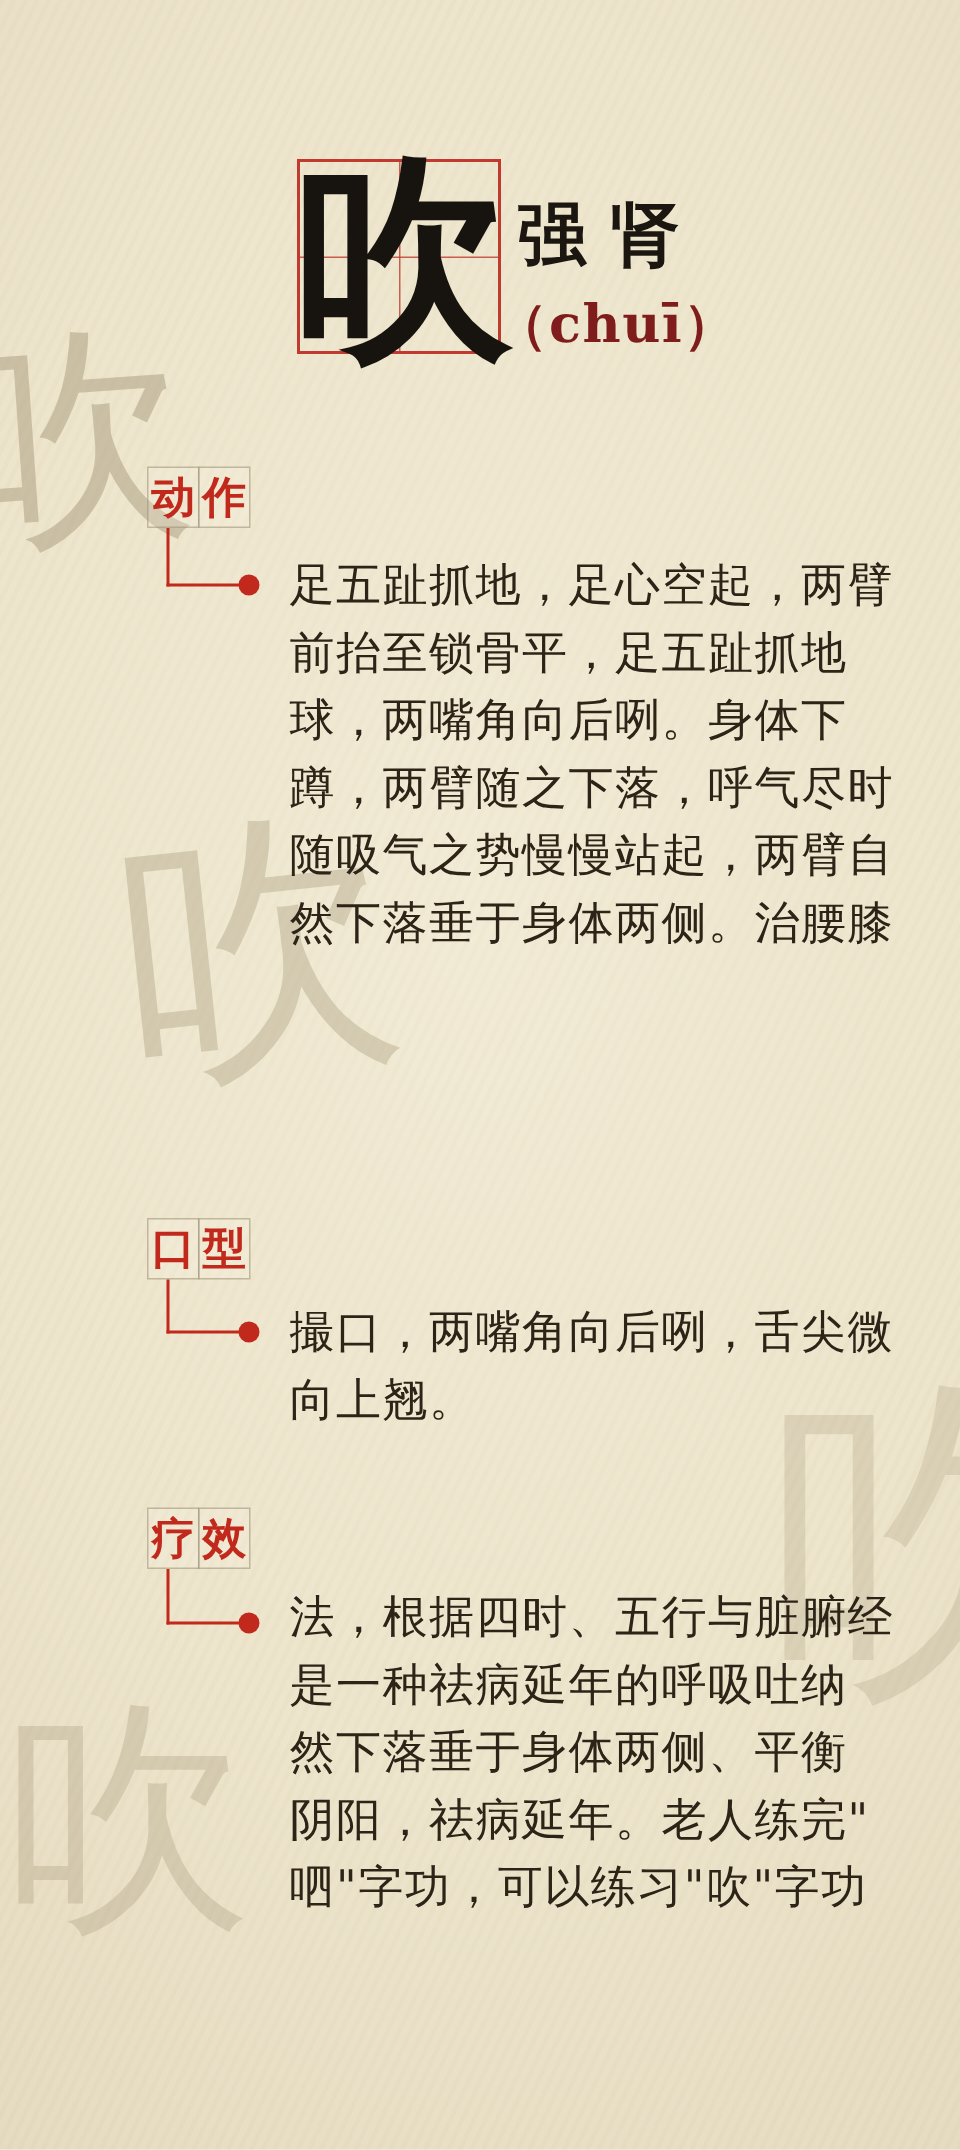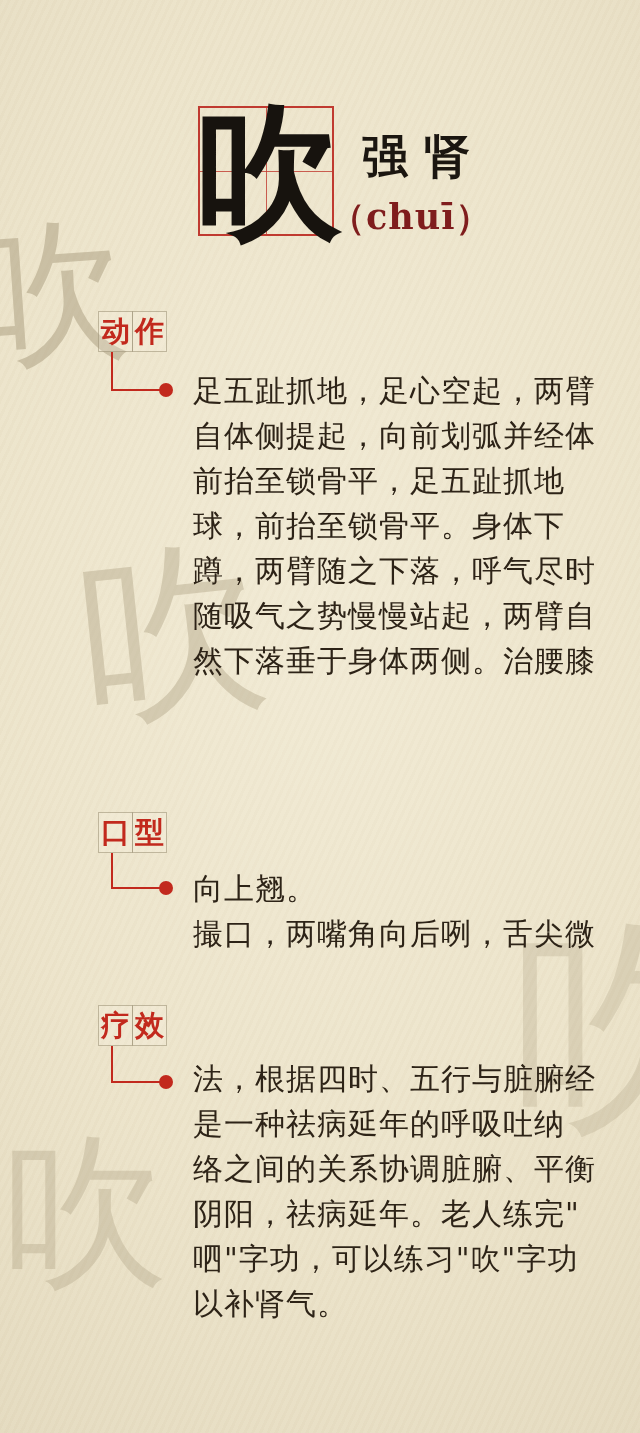--- a/index.html
+++ b/index.html
@@ -37,21 +37,21 @@
     box-sizing:border-box;
   }
   .grid-box .h{position:absolute;left:0;right:0;top:50%;height:1px;background:rgba(192,58,48,.8);}
   .grid-box .v{position:absolute;top:0;bottom:0;left:50%;width:1px;background:rgba(192,58,48,.8);}
   .main-char{
     position:absolute;left:188px;top:94px;width:160px;height:156px;
     font-size:148px;line-height:156px;text-align:center;
     color:#17130e;font-weight:bold;
   }
   .subtitle{
-    position:absolute;left:362px;top:128px;
+    position:absolute;left:345px;top:128px;
     font-size:46px;line-height:56px;letter-spacing:16px;
     color:#1b1610;font-weight:600;white-space:nowrap;
   }
   .pinyin{
     position:absolute;left:330px;top:196px;
     font-size:35px;line-height:42px;letter-spacing:1px;
     color:#7f1d1d;font-weight:600;white-space:nowrap;
   }
 
   
@@ -100,48 +100,46 @@
 
   <div class="label-box" style="left:98px;top:311px;">
     <div class="label-cell">动</div>
     <div class="label-cell">作</div>
   </div>
   <div class="vline" style="left:111px;top:352px;height:39px;"></div>
   <div class="hline" style="left:111px;top:389px;width:49px;"></div>
   <div class="dot" style="left:159px;top:383px;"></div>
   <div class="lines" style="top:368px;">
     <div class="tline">足五趾抓地，足心空起，两臂</div>
-    <div class="tline">自体侧提起，向前划弧并经体</div>
     <div class="tline">前抬至锁骨平，足五趾抓地</div>
-    <div class="tline">球，前抬至锁骨平。身体下</div>
+    <div class="tline">球，两嘴角向后咧。身体下</div>
     <div class="tline">蹲，两臂随之下落，呼气尽时</div>
     <div class="tline">随吸气之势慢慢站起，两臂自</div>
     <div class="tline">然下落垂于身体两侧。治腰膝</div>
   </div>
 
   <div class="label-box" style="left:98px;top:812px;">
     <div class="label-cell">口</div>
     <div class="label-cell">型</div>
   </div>
   <div class="vline" style="left:111px;top:853px;height:36px;"></div>
   <div class="hline" style="left:111px;top:887px;width:49px;"></div>
   <div class="dot" style="left:159px;top:881px;"></div>
   <div class="lines" style="top:866px;">
+    <div class="tline">撮口，两嘴角向后咧，舌尖微</div>
     <div class="tline">向上翘。</div>
-    <div class="tline">撮口，两嘴角向后咧，舌尖微</div>
   </div>
 
   <div class="label-box" style="left:98px;top:1005px;">
     <div class="label-cell">疗</div>
     <div class="label-cell">效</div>
   </div>
   <div class="vline" style="left:111px;top:1046px;height:37px;"></div>
   <div class="hline" style="left:111px;top:1081px;width:49px;"></div>
   <div class="dot" style="left:159px;top:1075px;"></div>
   <div class="lines" style="top:1056px;">
     <div class="tline">法，根据四时、五行与脏腑经</div>
     <div class="tline">是一种祛病延年的呼吸吐纳</div>
-    <div class="tline">络之间的关系协调脏腑、平衡</div>
+    <div class="tline">然下落垂于身体两侧、平衡</div>
     <div class="tline">阴阳，祛病延年。老人练完"</div>
     <div class="tline">呬"字功，可以练习"吹"字功</div>
-    <div class="tline">以补肾气。</div>
   </div>
 </div>
 
 </body></html>

